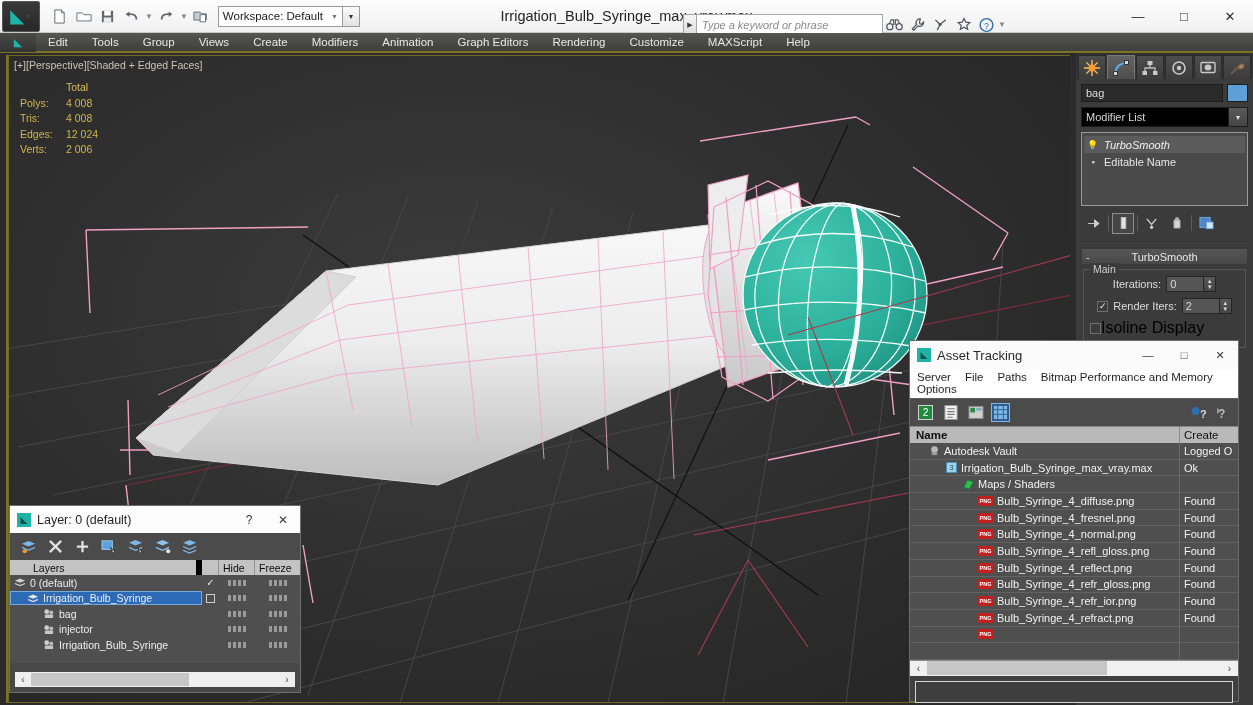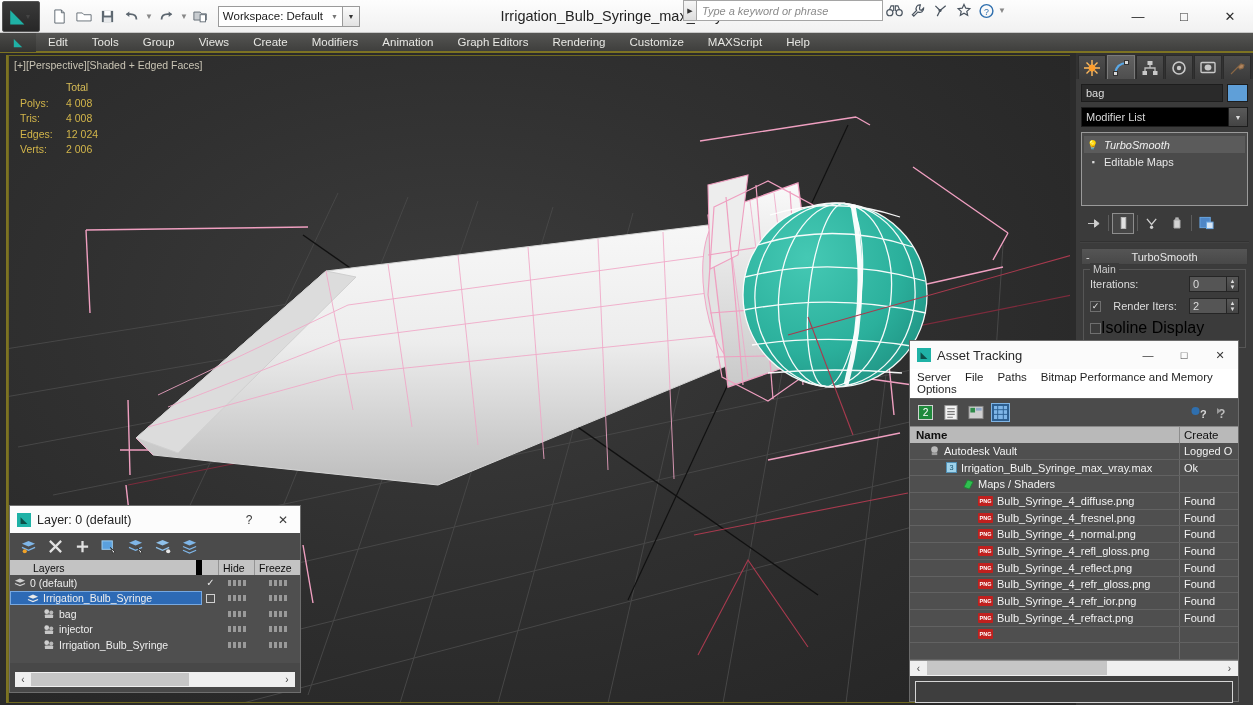--- a/index.html
+++ b/index.html
@@ -20,21 +20,21 @@
   .qicon{width:21px;height:21px;display:flex;align-items:center;justify-content:center;
     font-size:13px;color:#4b5560;}
   .qsep{font-size:8px;color:#888;}
   #wsbox{margin-left:6px;height:21px;display:flex;align-items:center;
     border:1px solid #9a9a9a;background:#fff;padding:0 4px;font-size:11.5px;color:#1a1a1a;}
   #wsbox .wsarrow{font-size:7px;color:#777;margin-left:8px;}
   #wsdrop{width:17px;height:21px;border:1px solid #9a9a9a;border-left:0;background:linear-gradient(#fbfbfb,#e2e2e2);
     display:flex;align-items:center;justify-content:center;font-size:7px;color:#333;}
   #doctitle{position:absolute;left:0;right:0;text-align:center;font-size:14.5px;color:#242424;
     pointer-events:none;}
-  #searchgrp{position:absolute;left:683px;top:0;display:flex;align-items:center;}
+  #searchgrp{position:absolute;left:683px;top:14px;display:flex;align-items:center;}
   #searchexp{width:14px;height:21px;background:linear-gradient(#f6f6f6,#dedede);border:1px solid #a5a5a5;
     display:flex;align-items:center;justify-content:center;font-size:7px;color:#333;}
   #searchinp{width:186px;height:21px;border:1px solid #a5a5a5;border-left:0;background:#fff;
     font-style:italic;font-size:11px;color:#8a8a8a;padding-left:5px;display:flex;align-items:center;}
   .hicon{width:23px;height:21px;display:flex;align-items:center;justify-content:center;
     font-size:13px;color:#4a545f;}
   #wctrl{position:absolute;right:0;top:0;height:33px;display:flex;align-items:center;}
   .wbtn{width:46px;height:33px;display:flex;align-items:center;justify-content:center;
     font-size:13px;color:#2c2c2c;}
   
@@ -81,21 +81,21 @@
   .sbtn{width:22px;height:21px;display:flex;align-items:center;justify-content:center;font-size:11px;color:#ccc;}
   .sbtn.framed{border:1px solid #8d8d8d;background:#464646;}
   .vsep{width:1px;height:16px;background:#5d5d5d;}
   #rollsep{margin:7px 4px 0 4px;height:2px;background:linear-gradient(#2a2a2a,#4a4a4a);}
   #rollhdr{margin:5px 5px 0 5px;height:17px;background:linear-gradient(#555,#484848);
     border:1px solid #3a3a3a;display:flex;align-items:center;justify-content:center;position:relative;}
   #rollhdr .minus{position:absolute;left:4px;font-size:11px;color:#ddd;}
   #rollhdr .rt{font-size:11px;color:#e7e7e7;}
   #rollbody{margin:4px 7px 0 7px;border:1px solid #565656;padding:3px 6px 8px 6px;position:relative;}
   #rollbody .grouplabel{position:absolute;left:6px;top:-7px;background:#3b3b3b;padding:0 3px;font-size:10.5px;color:#cfcfcf;}
-  .prow{display:flex;align-items:center;height:22px;gap:5px;justify-content:space-between;}
+  .prow{display:flex;align-items:center;height:22px;gap:5px;justify-content:center;}
   .prow .plabel{font-size:11px;color:#dcdcdc;}
   .chk{width:11px;height:11px;background:#3b3b3b;border:1px solid #6f6f6f;display:flex;align-items:center;
     justify-content:center;font-size:9px;color:#e8e8e8;line-height:1;}
   .spin{display:flex;align-items:stretch;}
   .spinval{width:38px;height:16px;background:#555;border:1px solid #252525;color:#dcdcdc;font-size:11px;
     padding-left:3px;display:flex;align-items:center;}
   .spinbtns{width:12px;height:16px;background:linear-gradient(#585858,#444);border:1px solid #252525;border-left:0;
     display:flex;flex-direction:column;align-items:center;justify-content:center;color:#ddd;font-size:6px;line-height:6px;}
   .prowleft{display:flex;align-items:center;height:22px;gap:0;}
   
@@ -479,21 +479,21 @@
     <div class="dd">▼</div>
   </div>
 
   <div id="modstack">
     <div class="mrow sel">
       <span class="mico">💡</span>
       <span class="mtxt">TurboSmooth</span>
     </div>
     <div class="mrow">
       <span class="mico">▪</span>
-      <span class="mtxt">Editable Maps</span>
+      <span class="mtxt">Editable Name</span>
     </div>
   </div>
 
   <div id="stackbtns">
     <div class="sbtn">
       <svg width="15" height="13" viewBox="0 0 16 14">
           <path d="M1 7h7M8 3v8l5-4z" fill="#cfcfcf" stroke="#cfcfcf" stroke-width="1"></path>
         </svg>
     </div>
     <div class="vsep"></div>

